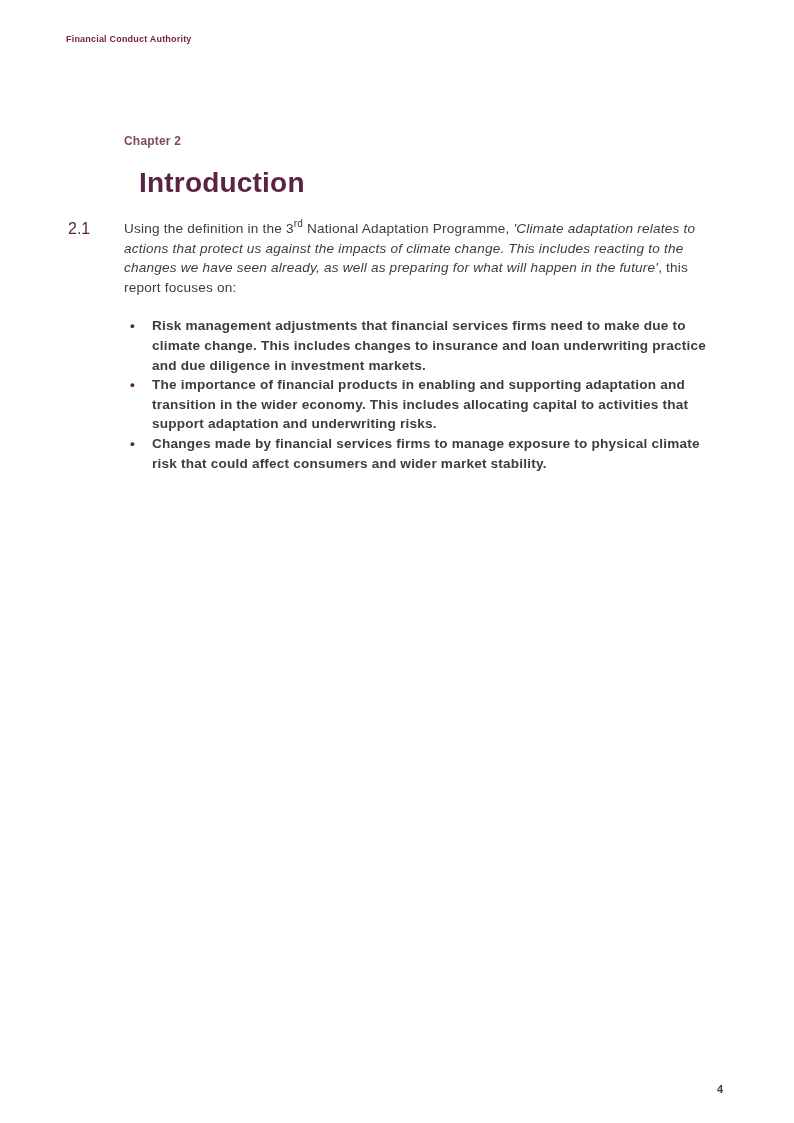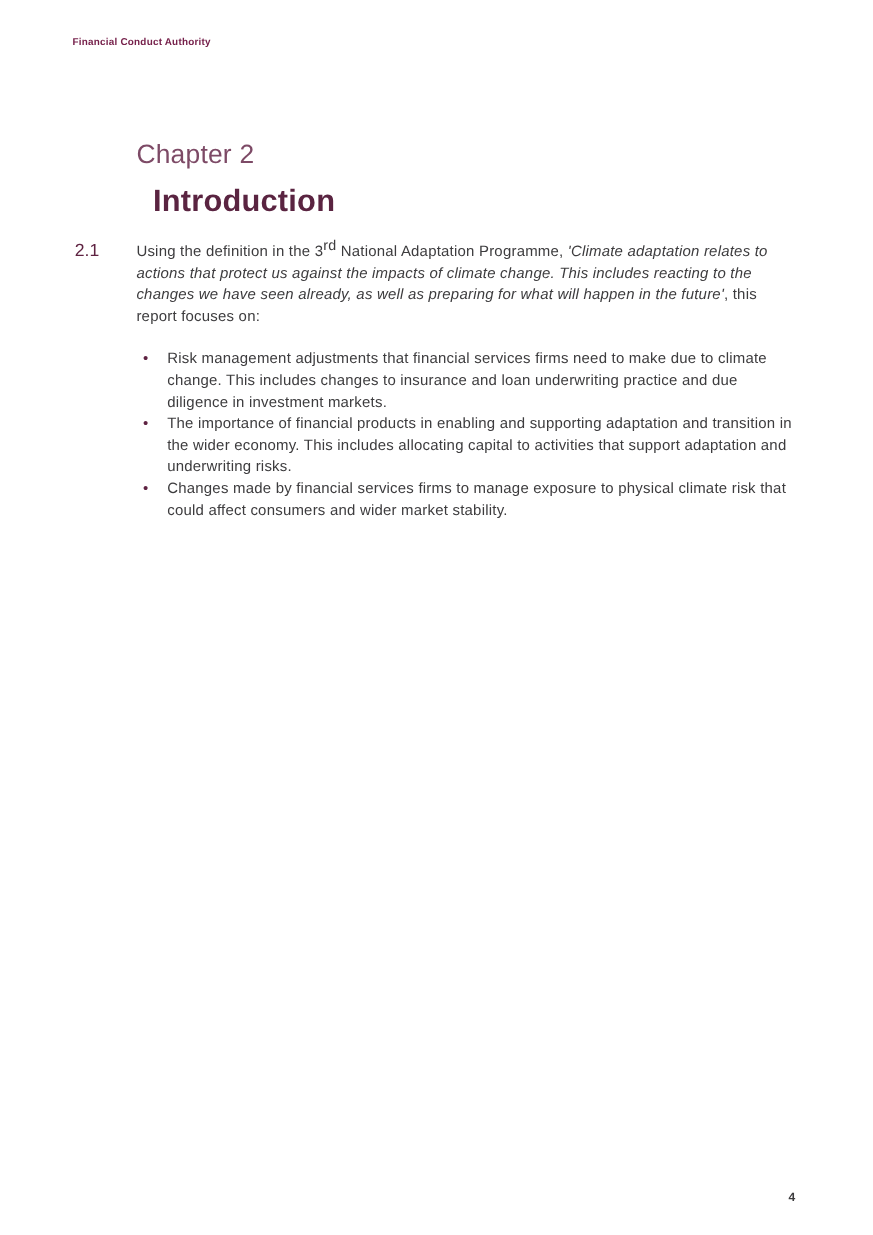--- a/index.html
+++ b/index.html
@@ -31,22 +31,22 @@
     letter-spacing:0.2px;
   }
   .content{
     position:absolute;
     top:0;
     left:0;
     width:100%;
     padding:130px 72px 0 124px;
   }
   .chapter-label{
-    font-size:24px;
-    font-weight:normal;
+    font-size:12px;
+    font-weight:bold;
     color:var(--chapter);
     line-height:22px;
     letter-spacing:0.2px;
   }
   .chapter-title{
     margin:14px 0 0 15px;
     font-size:28px;
     font-weight:bold;
     color:var(--title);
     line-height:34px;
@@ -69,36 +69,37 @@
     margin:0;
     font-size:13.6px;
     line-height:19.6px;
     color:var(--body);
     letter-spacing:0.2px;
   }
   .para-text .italic{
     font-style:italic;
   }
   .para-text sup{
-    font-size:13px;
+    font-size:10px;
     line-height:0;
     vertical-align:super;
   }
   .bullet-list{
     margin:19px 0 0 0;
     padding:0;
     list-style:none;
   }
   .bullet-list li{
     position:relative;
     padding-left:28px;
     font-size:13.6px;
     line-height:19.6px;
     color:var(--body);
     letter-spacing:0.2px;
+    font-weight:bold;
   }
   .bullet-list li::before{
     content:"\2022";
     position:absolute;
     left:6px;
     top:0;
     color:var(--paranum);
     font-size:13.6px;
     line-height:19.6px;
   }

